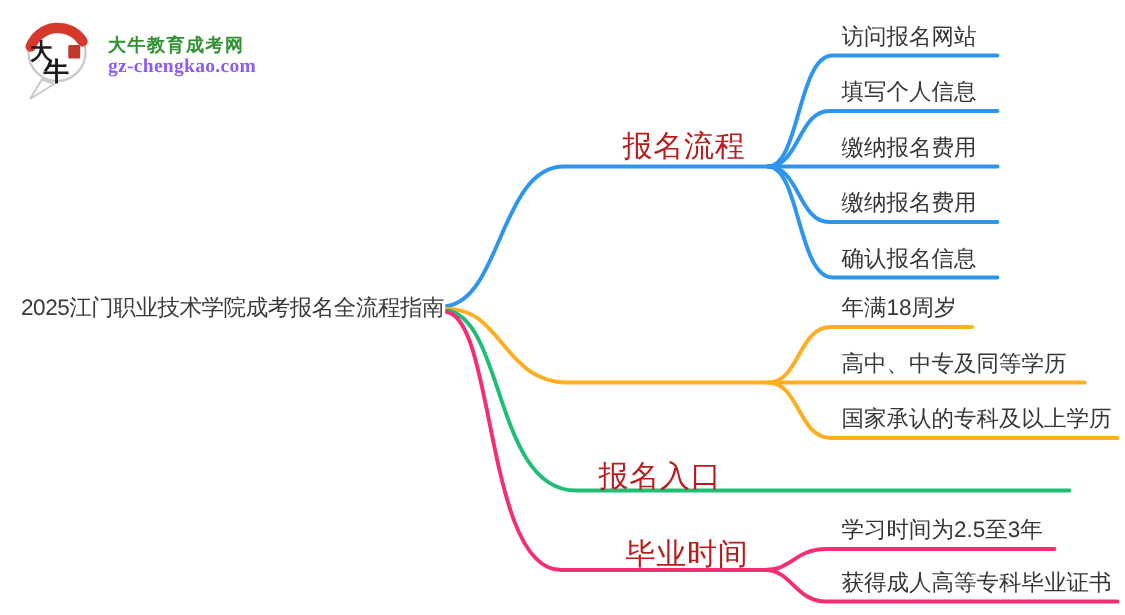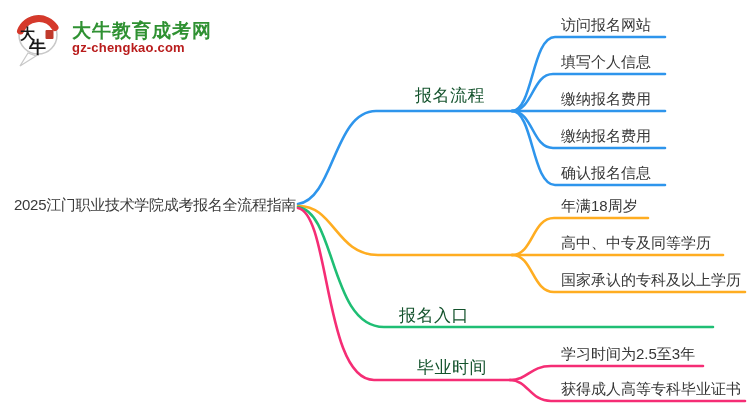--- a/index.html
+++ b/index.html
@@ -4,28 +4,28 @@
 <style>
   html,body{margin:0;padding:0;background:#fff;}
   .stage{
     position:relative;width:750px;height:410px;background:#ffffff;overflow:hidden;
     font-family:"Liberation Sans","DejaVu Sans",sans-serif;
   }
   .lines{position:absolute;left:0;top:0;width:750px;height:410px;}
   .lines path{fill:none;stroke-width:2.6;stroke-linecap:round;}
   .logo{position:absolute;left:12px;top:8px;display:flex;align-items:center;gap:8px;}
   .logo-text{display:flex;flex-direction:column;line-height:1.15;}
-  .site-name{font-size:19px;font-weight:bold;letter-spacing:1px;white-space:nowrap;}
+  .site-name{font-size:12px;font-weight:bold;letter-spacing:1px;white-space:nowrap;}
   .site-domain{font-size:13px;font-weight:bold;letter-spacing:.2px;white-space:nowrap;}
   .central-topic{
     position:absolute;left:14px;top:196px;font-size:15px;letter-spacing:-0.3px;
     color:#3a3a3a;white-space:nowrap;font-weight:500;
   }
   .branch-label{
-    position:absolute;font-size:17px;color:#14532d;white-space:nowrap;letter-spacing:.5px;
+    position:absolute;font-size:20px;color:#b91c1c;white-space:nowrap;letter-spacing:.5px;
   }
   .leaf-label{
     position:absolute;left:561px;font-size:15px;color:#363636;white-space:nowrap;
     line-height:18px;letter-spacing:0px;
   }
 </style>
 </head>
 <body>
 
 <div class="stage">
@@ -55,21 +55,21 @@
     <svg width="52" height="60" viewBox="0 0 52 60">
       <path d="M16 45 L8 58 L24 48 Z" fill="#ffffff" stroke="#c9c9c9" stroke-width="1.3"></path>
       <circle cx="26" cy="27" r="19" fill="#ffffff" stroke="#c8c8c8" stroke-width="1.5"></circle>
       <path d="M8.5 23 A 19.5 19.5 0 0 1 43 19.5" stroke-width="7" stroke-linecap="round" fill="none" stroke="#D5392B"></path>
       <rect x="33.5" y="22" width="8" height="9" rx="1" fill="#C0392B"></rect>
       <text x="8" y="31" font-size="15" font-weight="bold" fill="#1a1a1a" font-family="'Liberation Serif','DejaVu Serif',serif">大</text>
       <text x="17" y="45" font-size="17" font-weight="bold" fill="#1a1a1a" font-family="'Liberation Serif','DejaVu Serif',serif">牛</text>
     </svg>
     <div class="logo-text">
       <span class="site-name" style="color: rgb(47, 145, 50);">大牛教育成考网</span>
-      <span class="site-domain" style="color: #b91c1c;">gz-chengkao.com</span>
+      <span class="site-domain" style="color: #8b5cf6; font-family: Liberation Serif, serif;">gz-chengkao.com</span>
     </div>
   </div>
 
   <div class="central-topic">2025江门职业技术学院成考报名全流程指南</div>
 
   <div class="branch-label" style="left:415px;top:84px;">报名流程</div>
   <div class="branch-label" style="left:399px;top:304px;">报名入口</div>
   <div class="branch-label" style="left:417px;top:356px;">毕业时间</div>
 
   <div class="leaf-label" style="top:53px;">填写个人信息</div>

